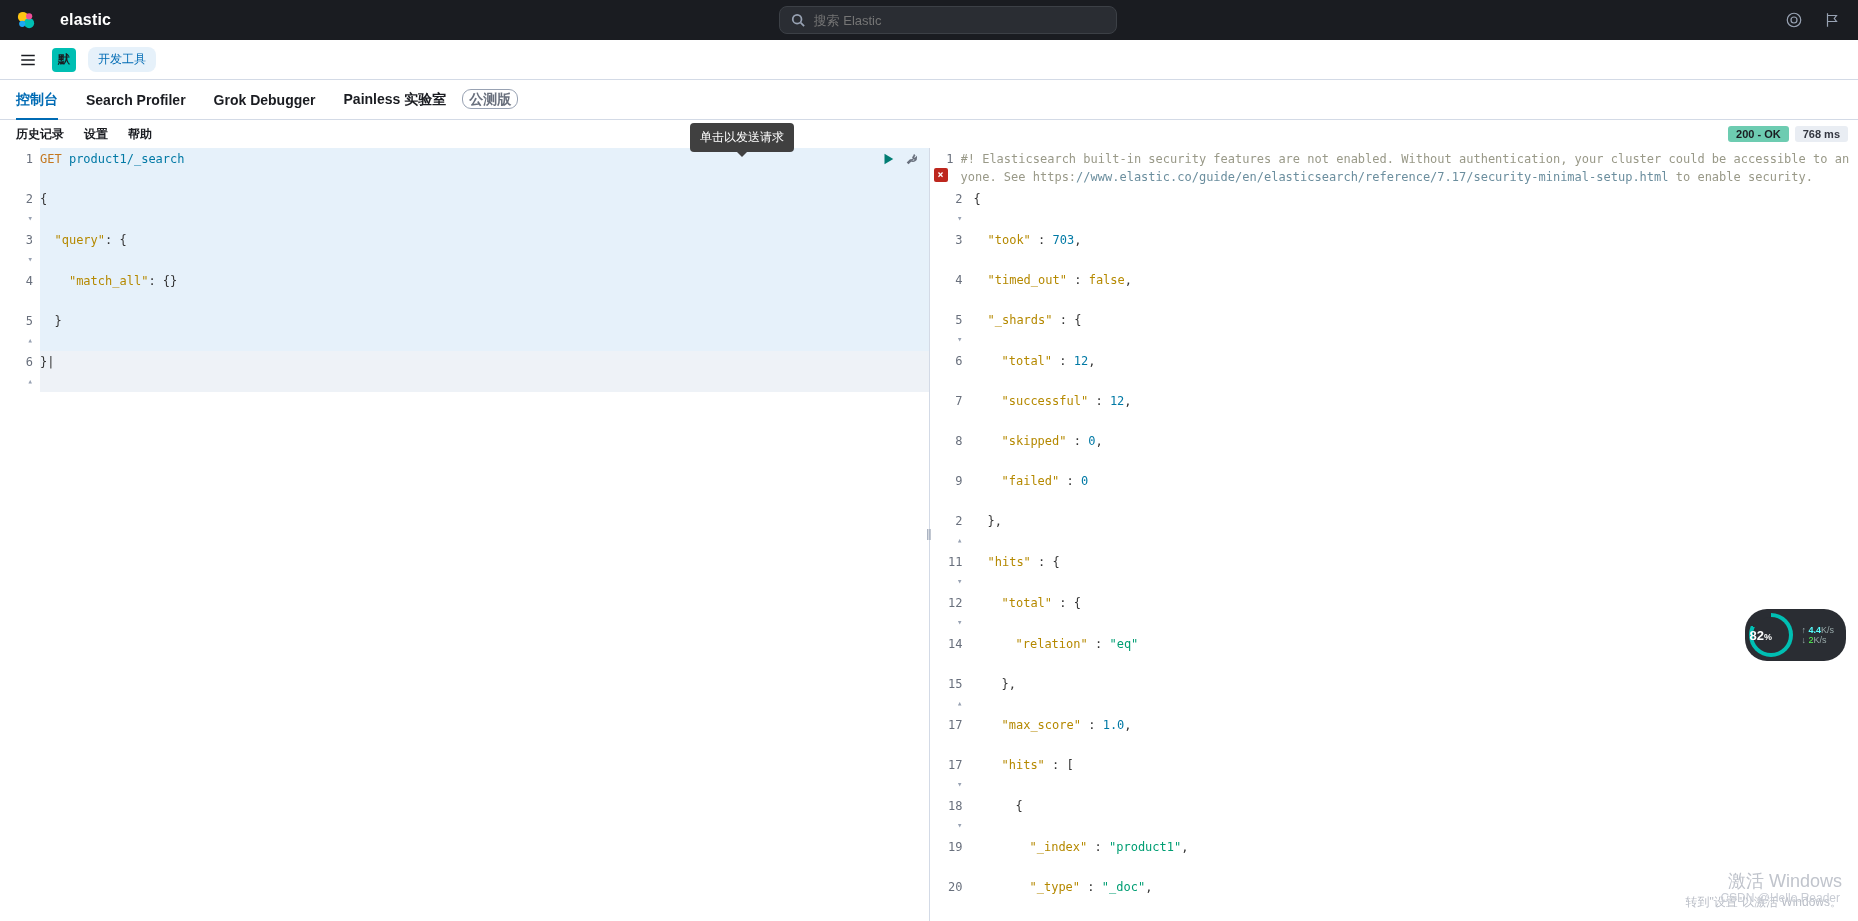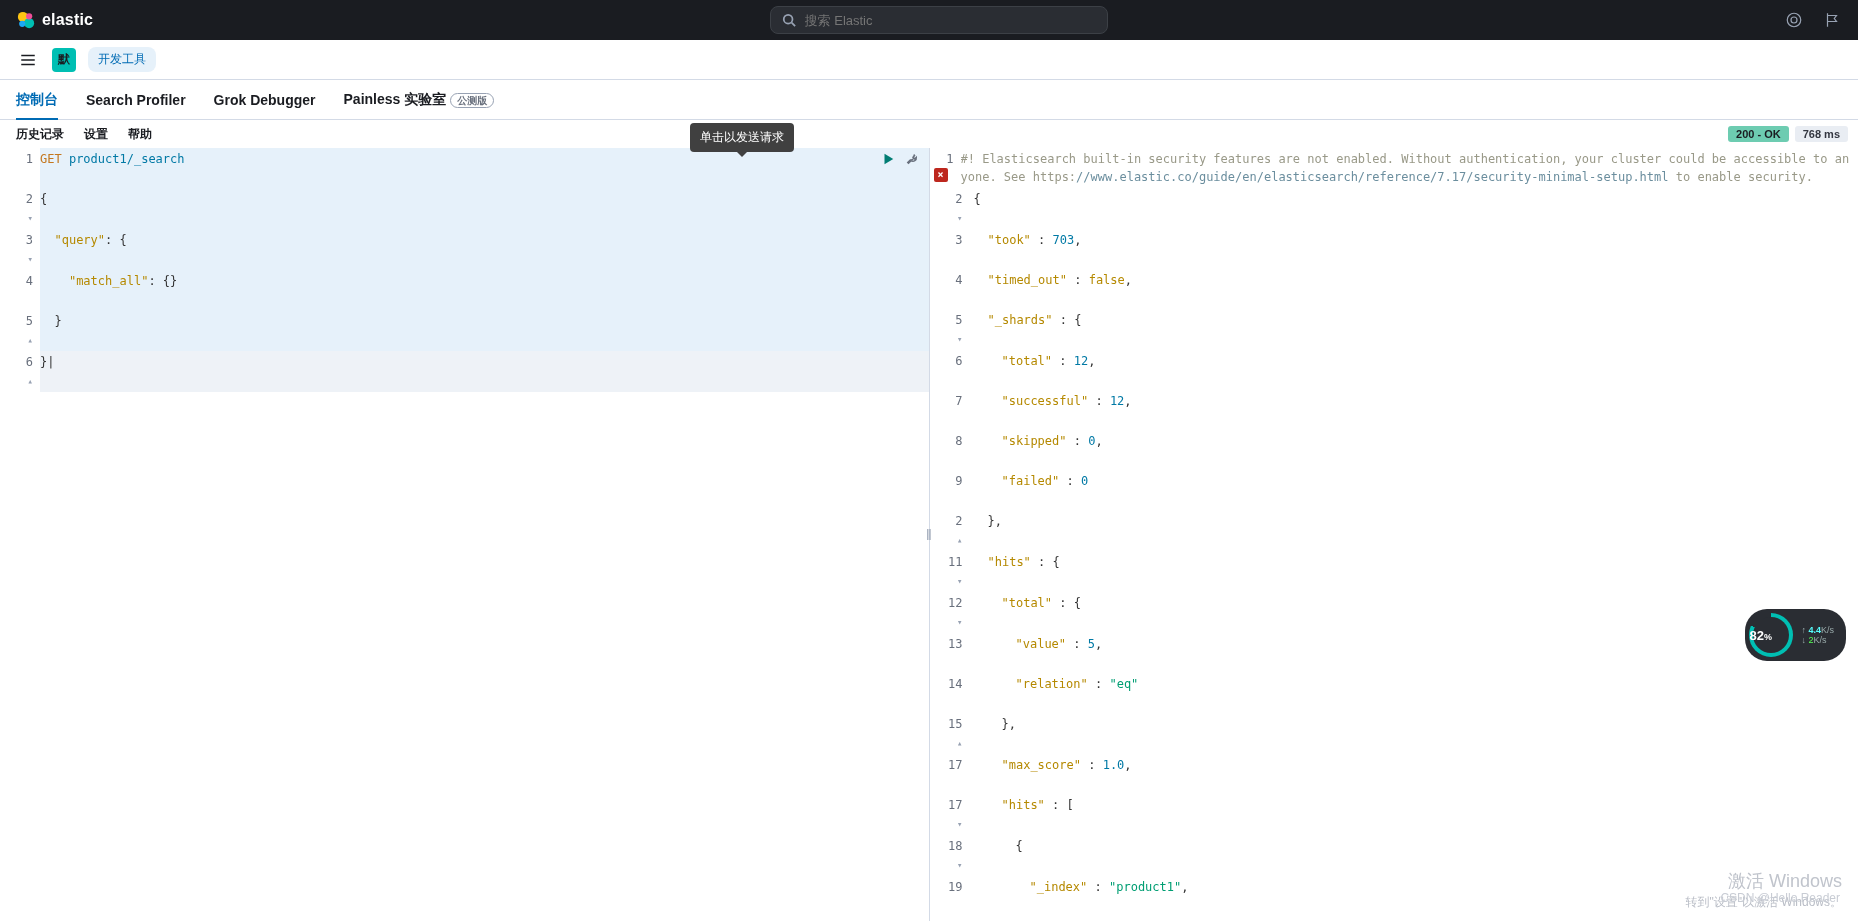--- a/index.html
+++ b/index.html
@@ -1,35 +1,35 @@
 <!DOCTYPE html>
 <html><head>
   <meta charset="utf-8">
   <style>
     * { margin:0; padding:0; box-sizing:border-box; }
     body { font-family:-apple-system,BlinkMacSystemFont,"Segoe UI",Helvetica,Arial,sans-serif; font-size:14px; color:#333; background:#fff; overflow:hidden; }
     .header { height:40px; background:#1a1c21; display:flex; align-items:center; padding:0 16px; }
-    .logo-wrap { display:flex; align-items:center; gap:6px; }
+    .logo-wrap { display:flex; align-items:center; gap:24px; }
     .elastic-logo { width:20px; height:20px; position:relative; }
     .elastic-logo svg { width:20px; height:20px; }
     .brand { color:#fff; font-size:16px; font-weight:600; letter-spacing:.2px; }
     .search-wrap { flex:1; display:flex; justify-content:center; }
     .search-box { width:338px; height:28px; background:#2a2d33; border:1px solid #3c4046; border-radius:8px; display:flex; align-items:center; padding:0 8px; gap:6px; }
     .search-box input { flex:1; background:transparent; border:none; outline:none; color:#98a2b3; font-size:13px; }
     .hdr-icons { display:flex; gap:18px; }
     .hdr-icon { width:20px; height:20px; color:#98a2b3; display:flex; align-items:center; justify-content:center; }
     .subbar { height:40px; border-bottom:1px solid #d3dae6; display:flex; align-items:center; padding:0 16px; gap:12px; }
     .menu-btn { width:24px; height:24px; display:flex; align-items:center; justify-content:center; cursor:pointer; }
     .avatar { width:24px; height:24px; background:#00bfb3; color:#1a1c21; font-size:12px; font-weight:700; border-radius:4px; display:flex; align-items:center; justify-content:center; }
     .pill { background:#e6f1fa; color:#006bb4; font-size:12px; padding:4px 10px; border-radius:8px; }
     .tabs { height:40px; border-bottom:1px solid #d3dae6; display:flex; align-items:center; padding:0 16px; gap:28px; }
     .tab { font-size:14px; color:#1a1c21; font-weight:600; padding:10px 0; cursor:pointer; position:relative; }
     .tab.active { color:#006bb4; }
     .tab.active::after { content:""; position:absolute; left:0; right:0; bottom:-1px; height:2px; background:#006bb4; }
-    .beta { font-size:10px; border:1px solid #98a2b3; color:#69707d; border-radius:9px; padding:1px 6px; margin-left:4px;}
+    .beta { font-size:14px; border:1px solid #98a2b3; color:#69707d; border-radius:9px; padding:1px 6px; margin-left:16px;}
     .toolbar { height:28px; display:flex; align-items:center; padding:0 16px; gap:20px; font-size:12px; color:#1a1c21; font-weight:600; position:relative;}
     .toolbar .right { position:absolute; right:10px; display:flex; gap:6px;}
     .badge-ok { background:#6dccb1; color:#1a1c21; font-size:11px; font-weight:600; padding:2px 8px; border-radius:3px;}
     .badge-time { background:#e9edf3; color:#343741; font-size:11px; padding:2px 8px; border-radius:3px;}
     .main { display:flex; height:calc(100vh - 148px); position:relative;}
     .pane { flex:1; position:relative; overflow:auto; }
     .pane.left { border-right:1px solid #d3dae6; }
     .splitter { width:8px; display:flex; align-items:center; justify-content:center; color:#98a2b3; cursor:col-resize; position:absolute; left:50%; top:50%; transform:translate(-50%,-50%); z-index:5;}
     .gutter { width:40px; background:#fff; color:#69707d; text-align:right; font:12px/18px Menlo,Consolas,monospace; user-select:none; padding:2px 6px 2px 2px; border-right:1px solid transparent;}
     .code { font:12px/18px Menlo,Consolas,monospace; white-space:pre; padding:2px 0; }
@@ -225,24 +225,20 @@
         </div>
         <div class="row">
           <div class="gutter"><span class="gut-num">11</span><span class="fold">▾</span></div>
           <div class="code lvl1"><span class="tok-key">"hits"</span> : {</div>
         </div>
         <div class="row">
           <div class="gutter"><span class="gut-num">12</span><span class="fold">▾</span></div>
           <div class="code lvl2"><span class="tok-key">"total"</span> : {</div>
         </div>
         <div class="row">
-          <div class="gutter"><span class="gut-num">13</span><span class="fold"></span></div>
-          <div class="code lvl3"><span class="tok-key">"value"</span> : <span class="tok-num">5</span>,</div>
-        </div>
-        <div class="row">
           <div class="gutter"><span class="gut-num">14</span><span class="fold"></span></div>
           <div class="code lvl3"><span class="tok-key">"relation"</span> : <span class="tok-str">"eq"</span></div>
         </div>
         <div class="row">
           <div class="gutter"><span class="gut-num">15</span><span class="fold">▴</span></div>
           <div class="code lvl2">},</div>
         </div>
         <div class="row">
           <div class="gutter"><span class="gut-num">17</span><span class="fold"></span></div>
           <div class="code lvl2"><span class="tok-key">"max_score"</span> : <span class="tok-num">1.0</span>,</div>

